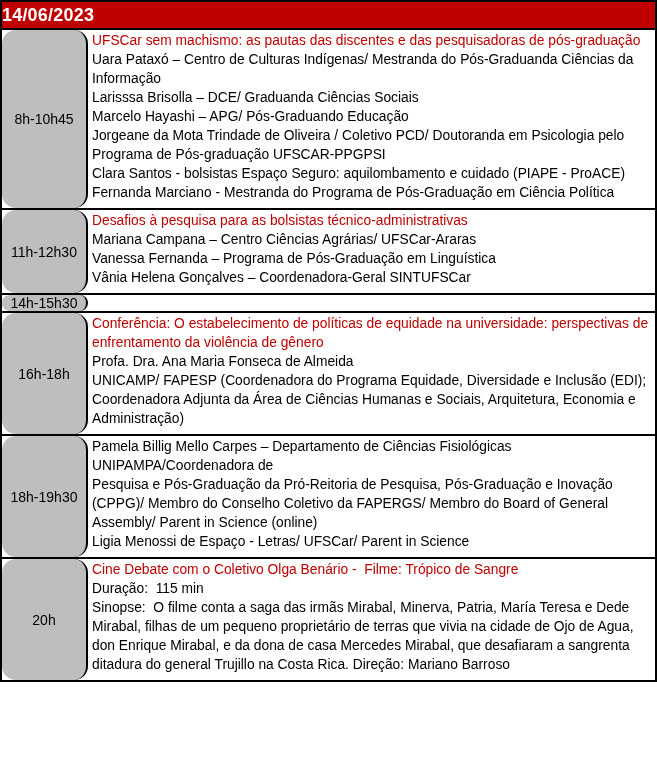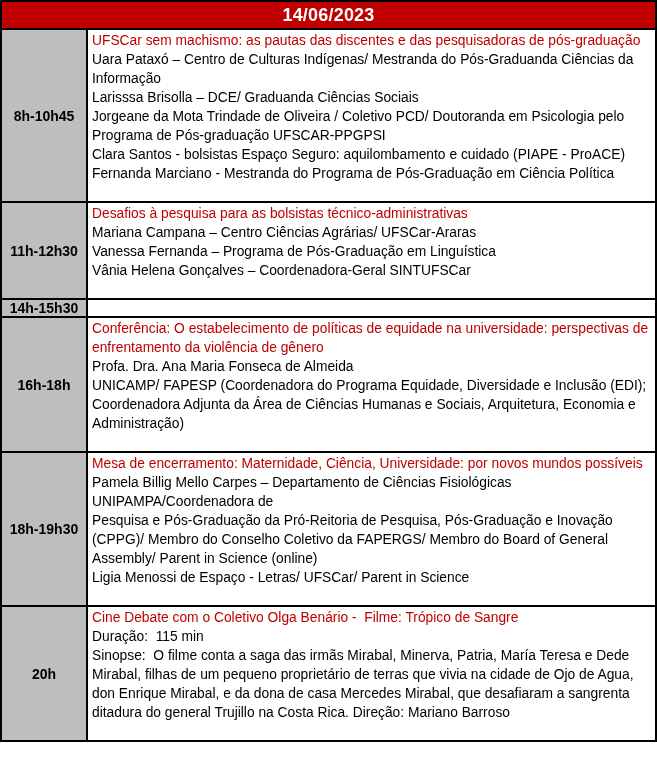--- a/index.html
+++ b/index.html
@@ -15,44 +15,44 @@
     border:2px solid var(--border);
     background:#ffffff;
   }
   .date-header{
     background:var(--accent);
     color:#ffffff;
     font-weight:700;
     font-size:18px;
     line-height:26px;
     height:26px;
-    text-align:center;
     letter-spacing:0.2px;
   }
   .row{
     display:flex;
     border-top:2px solid var(--border);
     align-items:stretch;
   }
   .time-cell{
     flex:0 0 84px;
     background:var(--gray);
     border-right:2px solid var(--border);
     display:flex;
     align-items:center;
     justify-content:center;
-    font-weight:700;
+    font-weight:400;
     font-size:14px;
     color:#000000;
     text-align:center;
+    border-radius:14px;
   }
   .content-cell{
     flex:1;
     min-width:0;
-    padding:1px 5px 18px 4px;
+    padding:1px 5px 6px 4px;
     font-size:13.8px;
     line-height:19px;
     color:#000000;
   }
   .line{
     min-height:19px;
     white-space:pre-wrap;
     overflow-wrap:break-word;
   }
   .line.title{
@@ -66,20 +66,21 @@
   <div class="date-header">14/06/2023</div>
   <div id="rows-container">
   <div class="row">
     <div class="time-cell">
       <span>8h-10h45</span>
     </div>
     <div class="content-cell">
           <div class="line title">UFSCar sem machismo: as pautas das discentes e das pesquisadoras de pós-graduação</div>
           <div class="line">Uara Pataxó – Centro de Culturas Indígenas/ Mestranda do Pós-Graduanda Ciências da Informação</div>
           <div class="line">Larisssa Brisolla – DCE/ Graduanda Ciências Sociais</div>
+          <div class="line">Marcelo Hayashi – APG/ Pós-Graduando Educação</div>
           <div class="line">Jorgeane da Mota Trindade de Oliveira / Coletivo PCD/ Doutoranda em Psicologia pelo Programa de Pós-graduação UFSCAR-PPGPSI</div>
           <div class="line">Clara Santos - bolsistas Espaço Seguro: aquilombamento e cuidado (PIAPE - ProACE)</div>
           <div class="line">Fernanda Marciano - Mestranda do Programa de Pós-Graduação em Ciência Política</div>
         </div>
   </div>
 
   <div class="row">
     <div class="time-cell">
       <span>11h-12h30</span>
     </div>
@@ -106,21 +107,20 @@
           <div class="line">Profa. Dra. Ana Maria Fonseca de Almeida</div>
           <div class="line">UNICAMP/ FAPESP (Coordenadora do Programa Equidade, Diversidade e Inclusão (EDI); Coordenadora Adjunta da Área de Ciências Humanas e Sociais, Arquitetura, Economia e Administração)</div>
         </div>
   </div>
 
   <div class="row">
     <div class="time-cell">
       <span>18h-19h30</span>
     </div>
     <div class="content-cell">
-          <div class="line title">Mesa de encerramento: Maternidade, Ciência, Universidade: por novos mundos possíveis</div>
           <div class="line">Pamela Billig Mello Carpes – Departamento de Ciências Fisiológicas</div>
           <div class="line">UNIPAMPA/Coordenadora de</div>
           <div class="line">Pesquisa e Pós-Graduação da Pró-Reitoria de Pesquisa, Pós-Graduação e Inovação (CPPG)/ Membro do Conselho Coletivo da FAPERGS/ Membro do Board of General Assembly/ Parent in Science (online)</div>
           <div class="line">Ligia Menossi de Espaço - Letras/ UFSCar/ Parent in Science</div>
         </div>
   </div>
 
   <div class="row">
     <div class="time-cell">
       <span>20h</span>

